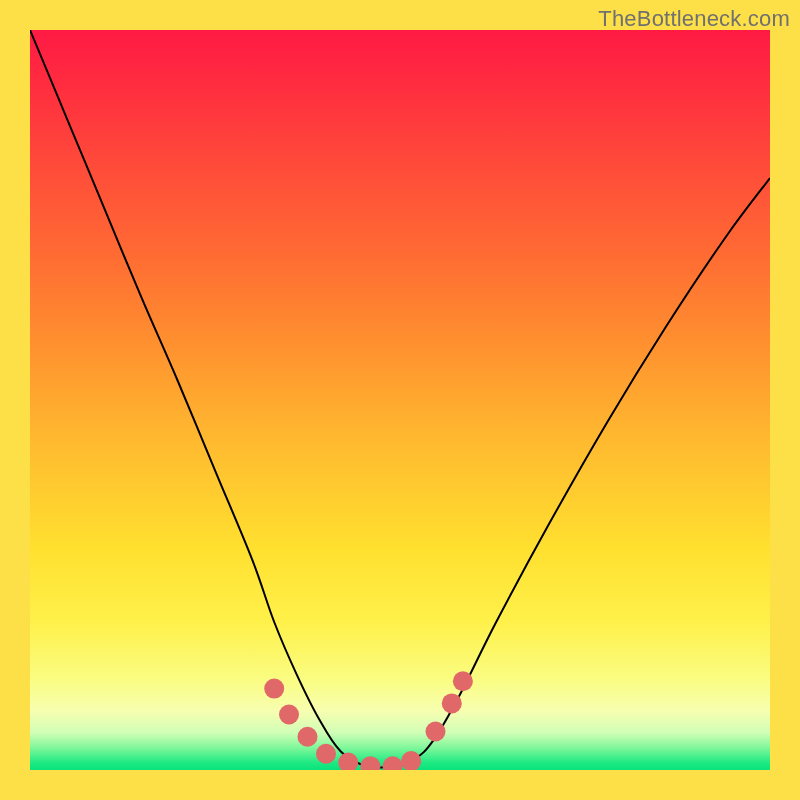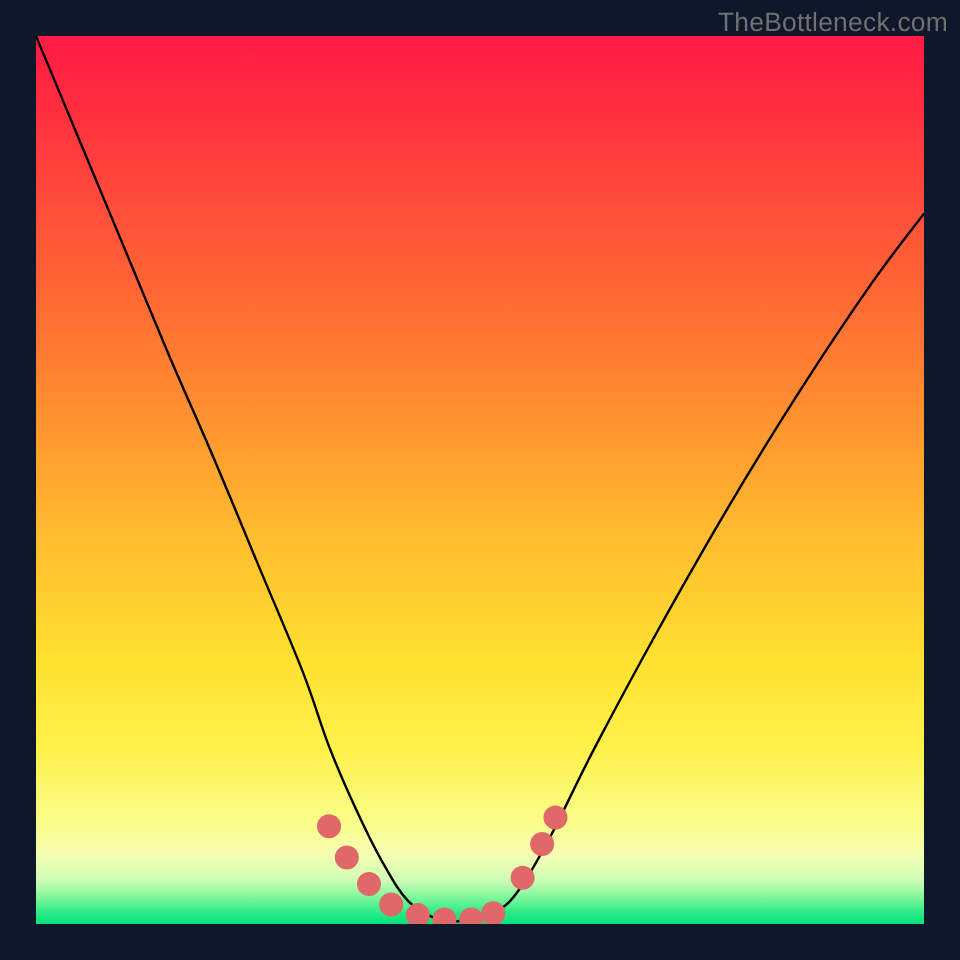--- a/index.html
+++ b/index.html
@@ -8,21 +8,21 @@
     width: 800px;
     height: 800px;
     background: #000;
     font-family: Arial, Helvetica, sans-serif;
     overflow: hidden;
   }
   .frame {
     position: relative;
     width: 800px;
     height: 800px;
-    background: #0f172a;
+    background: #fde047;
   }
   .watermark {
     position: absolute;
     top: 6px;
     right: 10px;
     color: #707070;
     font-size: 22px;
     font-weight: 400;
     letter-spacing: 0.2px;
     z-index: 50;

